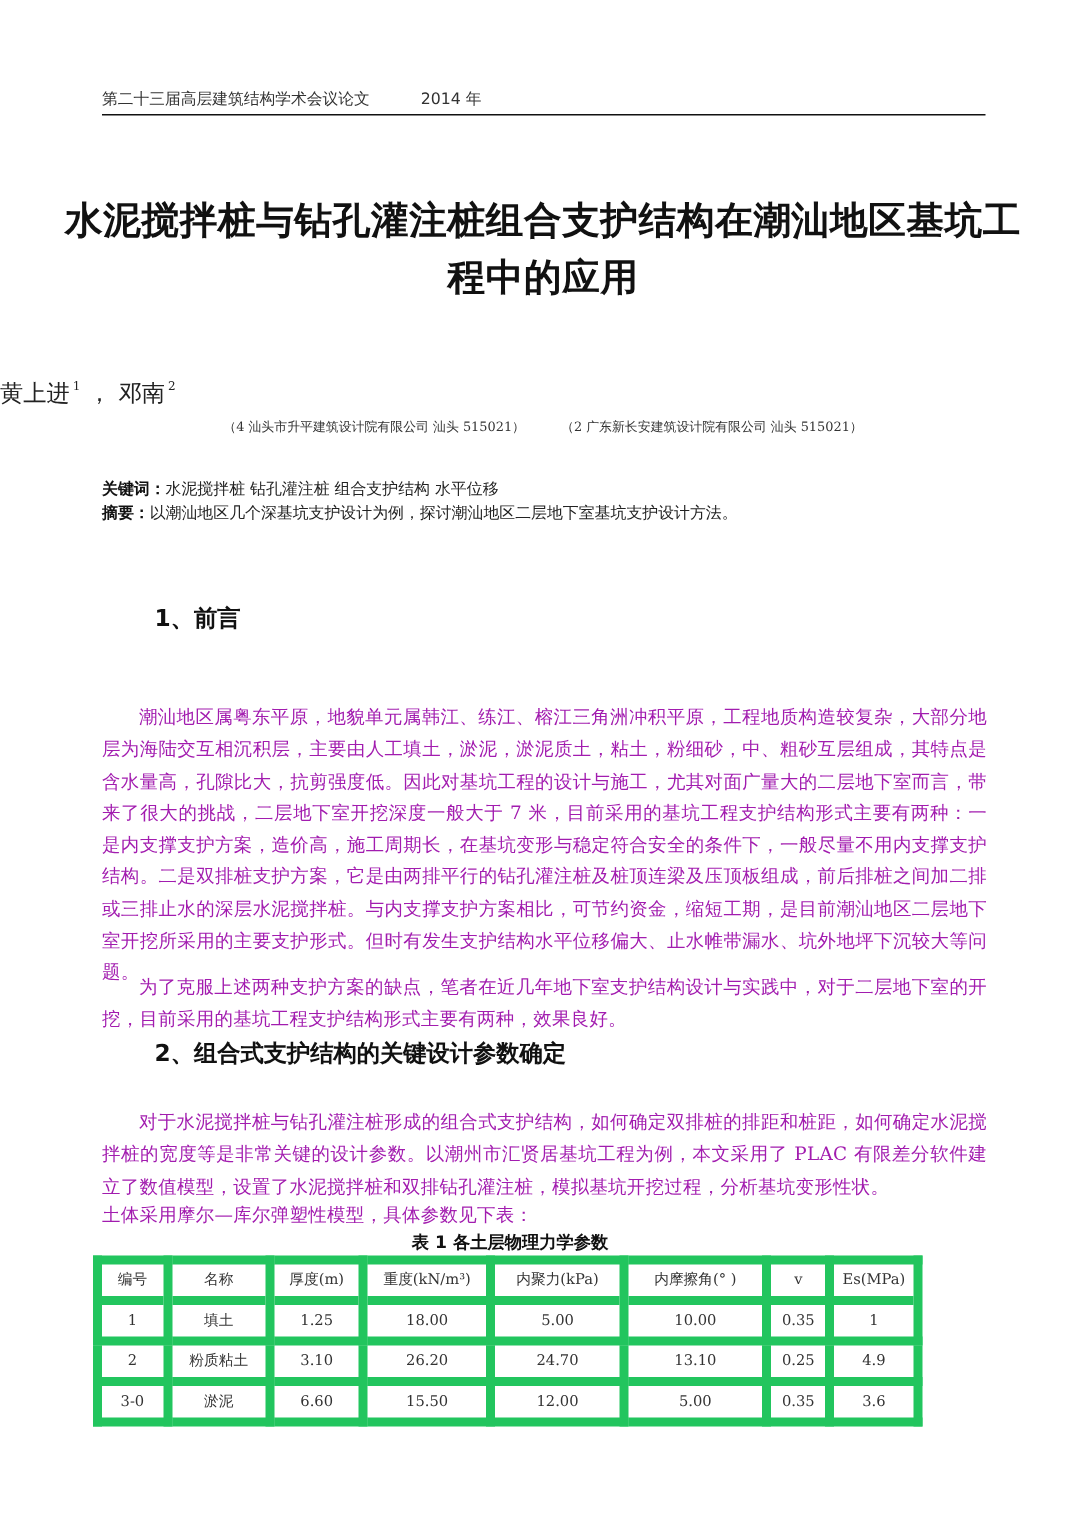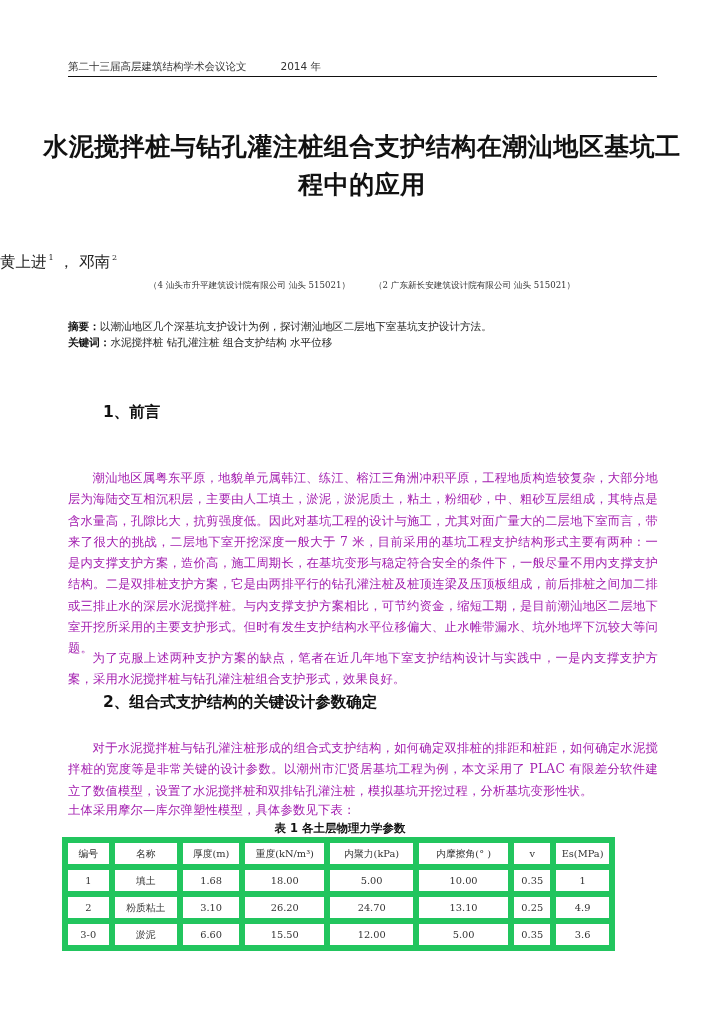--- a/index.html
+++ b/index.html
@@ -72,31 +72,31 @@
   <span>，</span>
   <span>邓南</span><sup>2</sup>
 </div>
 
 <div class="affiliations">
   <span>（4 汕头市升平建筑设计院有限公司 汕头 515021）</span><span>（2 广东新长安建筑设计院有限公司 汕头 515021）</span>
 </div>
 
 <div class="abstract">
   <div>
-    <span class="lbl">摘要：</span><span>以潮汕地区几个深基坑支护设计为例，探讨潮汕地区二层地下室基坑支护设计方法。</span>
+    <span class="lbl">关键词：</span><span>水泥搅拌桩 钻孔灌注桩 组合支护结构 水平位移</span>
   </div>
   <div>
-    <span class="lbl">关键词：</span><span>水泥搅拌桩 钻孔灌注桩 组合支护结构 水平位移</span>
+    <span class="lbl">摘要：</span><span>以潮汕地区几个深基坑支护设计为例，探讨潮汕地区二层地下室基坑支护设计方法。</span>
   </div>
 </div>
 
 <div class="h1" style="top:402px;">1、前言</div>
 
 <p class="para" style="top:468px; margin:0;">潮汕地区属粤东平原，地貌单元属韩江、练江、榕江三角洲冲积平原，工程地质构造较复杂，大部分地层为海陆交互相沉积层，主要由人工填土，淤泥，淤泥质土，粘土，粉细砂，中、粗砂互层组成，其特点是含水量高，孔隙比大，抗剪强度低。因此对基坑工程的设计与施工，尤其对面广量大的二层地下室而言，带来了很大的挑战，二层地下室开挖深度一般大于 7 米，目前采用的基坑工程支护结构形式主要有两种：一是内支撑支护方案，造价高，施工周期长，在基坑变形与稳定符合安全的条件下，一般尽量不用内支撑支护结构。二是双排桩支护方案，它是由两排平行的钻孔灌注桩及桩顶连梁及压顶板组成，前后排桩之间加二排或三排止水的深层水泥搅拌桩。与内支撑支护方案相比，可节约资金，缩短工期，是目前潮汕地区二层地下室开挖所采用的主要支护形式。但时有发生支护结构水平位移偏大、止水帷带漏水、坑外地坪下沉较大等问题。</p>
-<p class="para" style="top:648px; margin:0;">为了克服上述两种支护方案的缺点，笔者在近几年地下室支护结构设计与实践中，一是内支撑支护方案，采用水泥搅拌桩与钻孔灌注桩组合支护形式，效果良好。</p>
+<p class="para" style="top:648px; margin:0;">为了克服上述两种支护方案的缺点，笔者在近几年地下室支护结构设计与实践中，对于二层地下室的开挖，目前采用的基坑工程支护结构形式主要有两种，效果良好。</p>
 
 <div class="h1" style="top:692px;">2、组合式支护结构的关键设计参数确定</div>
 
 <p class="para" style="top:738px; margin:0;">对于水泥搅拌桩与钻孔灌注桩形成的组合式支护结构，如何确定双排桩的排距和桩距，如何确定水泥搅拌桩的宽度等是非常关键的设计参数。以潮州市汇贤居基坑工程为例，本文采用了 PLAC 有限差分软件建立了数值模型，设置了水泥搅拌桩和双排钻孔灌注桩，模拟基坑开挖过程，分析基坑变形性状。</p>
 <p class="para noindent" style="top:800px; margin:0;">土体采用摩尔—库尔弹塑性模型，具体参数见下表：</p>
 
 <div class="caption">表 1 各土层物理力学参数</div>
 
 <table class="params">
   <colgroup>
@@ -116,21 +116,21 @@
     <th>厚度(m)</th>
     <th>重度(kN/m³)</th>
     <th>内聚力(kPa)</th>
     <th>内摩擦角(° )</th>
     <th>v</th>
     <th>Es(MPa)</th>
   </tr>
   <tr>
     <td>1</td>
     <td>填土</td>
-    <td>1.68</td>
+    <td>1.25</td>
     <td>18.00</td>
     <td>5.00</td>
     <td>10.00</td>
     <td>0.35</td>
     <td>1</td>
   </tr>
   <tr>
     <td>2</td>
     <td>粉质粘土</td>
     <td>3.10</td>

